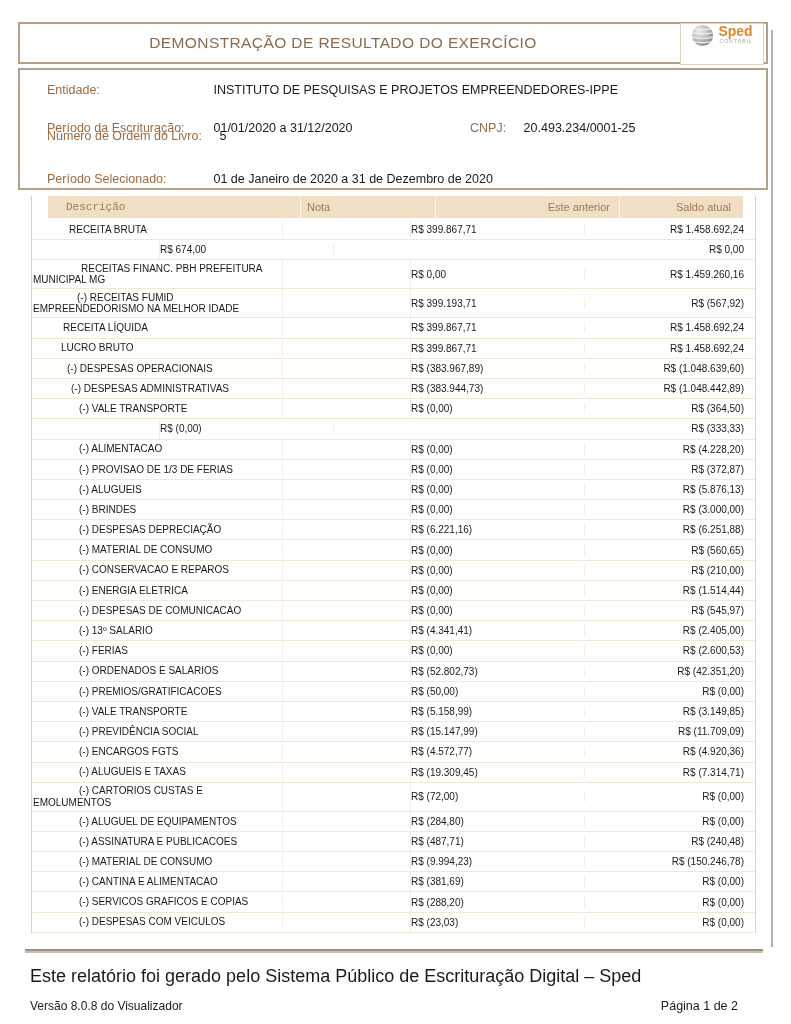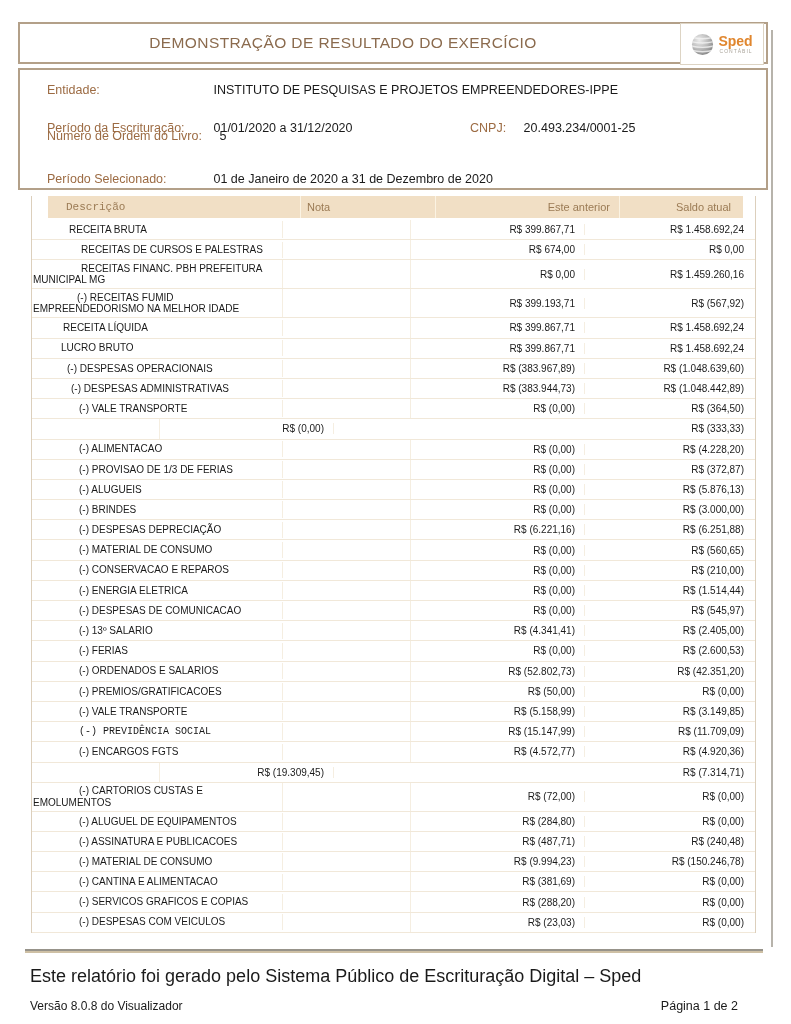--- a/index.html
+++ b/index.html
@@ -7,21 +7,21 @@
        font-family:"Liberation Sans",sans-serif;color:#1a1a1a;}
 
   
   .title-box{position:absolute;left:18px;top:22px;width:746px;height:38px;
              border:2px solid #b3a089;background:#fff;}
   .title-text{position:absolute;left:0;right:100px;top:0;height:38px;
               line-height:38px;text-align:center;font-size:15.5px;
               letter-spacing:.4px;color:#8b6b4e;white-space:nowrap;}
   .logo-box{position:absolute;right:2px;top:-1px;width:82px;height:40px;
             border:1px solid #ddd4c4;background:#fff;display:flex;
-            align-items:center;justify-content:center;gap:4px;}
+            align-items:flex-start;justify-content:center;gap:4px;}
   .logo-txt{display:flex;flex-direction:column;align-items:flex-end;line-height:1;}
   .logo-brand{font-size:14px;font-weight:bold;color:#e0862e;}
   .logo-sub{font-size:5px;letter-spacing:1px;color:#aaa49a;margin-top:1px;}
 
   
   .info-box{position:absolute;left:18px;top:68px;width:746px;height:118px;
             border:2px solid #b3a089;background:#fff;font-size:12.5px;}
   .info-row{position:absolute;left:27px;right:10px;height:16px;line-height:16px;white-space:nowrap;}
   .ilabel{color:#9c6b43;display:inline-block;}
   .ilabel.w{min-width:163px;}
@@ -37,21 +37,21 @@
   .hc-desc{width:234px;padding-left:18px;font-family:Liberation Mono, monospace;}
   .hc-nota{width:128px;padding-left:6px;}
   .hc-ant{width:174px;text-align:right;padding-right:9px;}
   .hc-atu{flex:1;text-align:right;padding-right:12px;border-right:none !important;}
 
   .trow{display:flex;min-height:19.2px;border-bottom:1px solid #f1e8d9;
         align-items:center;font-size:10px;}
   .c-desc{width:251px;box-sizing:border-box;padding:2.5px 8px 2.5px 1px;
           line-height:11.5px;white-space:pre-wrap;border-right:1px solid #f5eee1;}
   .c-nota{width:128px;box-sizing:border-box;align-self:stretch;border-right:1px solid #f5eee1;}
-  .c-ant{width:174px;box-sizing:border-box;text-align:right;padding-right:9px;
+  .c-ant{width:174px;box-sizing:border-box;padding-right:9px;
          border-right:1px solid #f5eee1;}
   .c-atu{flex:1;text-align:right;padding-right:11px;}
 
   
   .page-shadow{position:absolute;left:771px;top:30px;width:2px;height:917px;background:#b7b3ab;}
   .foot-rule{position:absolute;left:25px;top:949px;width:738px;height:0;
              border-top:2px solid #97938a;border-bottom:2px solid #cec0a5;}
   .foot-line1{position:absolute;left:30px;top:966px;font-size:18px;}
   .foot-line2{position:absolute;left:30px;top:999px;font-size:12px;}
   .foot-page{position:absolute;right:53px;top:999px;font-size:12.5px;}
@@ -122,21 +122,20 @@
   </div>
   <div>
   <div class="trow">
     <div class="c-desc" style="text-indent: 36px;">RECEITA BRUTA</div>
     <div class="c-nota"></div>
     <div class="c-ant">R$ 399.867,71</div>
     <div class="c-atu">R$ 1.458.692,24</div>
   </div>
 
   <div class="trow">
-    <div class="c-desc" style="text-indent: 48px;">RECEITAS DE CURSOS E PALESTRAS</div>
     <div class="c-nota"></div>
     <div class="c-ant">R$ 674,00</div>
     <div class="c-atu">R$ 0,00</div>
   </div>
 
   <div class="trow">
     <div class="c-desc" style="text-indent: 48px;">RECEITAS FINANC. PBH PREFEITURA
 MUNICIPAL MG</div>
     <div class="c-nota"></div>
     <div class="c-ant">R$ 0,00</div>
@@ -285,34 +284,35 @@
   </div>
 
   <div class="trow">
     <div class="c-desc" style="text-indent: 46px;">(-) VALE TRANSPORTE</div>
     <div class="c-nota"></div>
     <div class="c-ant">R$ (5.158,99)</div>
     <div class="c-atu">R$ (3.149,85)</div>
   </div>
 
   <div class="trow">
-    <div class="c-desc" style="text-indent: 46px; font-family: Liberation Mono, monospace;">(-) PREVIDÊNCIA SOCIAL</div>
+    <div class="c-desc" style="text-indent: 46px;">(-) PREVIDÊNCIA SOCIAL</div>
     <div class="c-nota"></div>
     <div class="c-ant">R$ (15.147,99)</div>
     <div class="c-atu">R$ (11.709,09)</div>
   </div>
 
   <div class="trow">
     <div class="c-desc" style="text-indent: 46px;">(-) ENCARGOS FGTS</div>
     <div class="c-nota"></div>
     <div class="c-ant">R$ (4.572,77)</div>
     <div class="c-atu">R$ (4.920,36)</div>
   </div>
 
   <div class="trow">
+    <div class="c-desc" style="text-indent: 46px;">(-) ALUGUEIS E TAXAS</div>
     <div class="c-nota"></div>
     <div class="c-ant">R$ (19.309,45)</div>
     <div class="c-atu">R$ (7.314,71)</div>
   </div>
 
   <div class="trow">
     <div class="c-desc" style="text-indent: 46px;">(-) CARTORIOS CUSTAS E
 EMOLUMENTOS</div>
     <div class="c-nota"></div>
     <div class="c-ant">R$ (72,00)</div>

